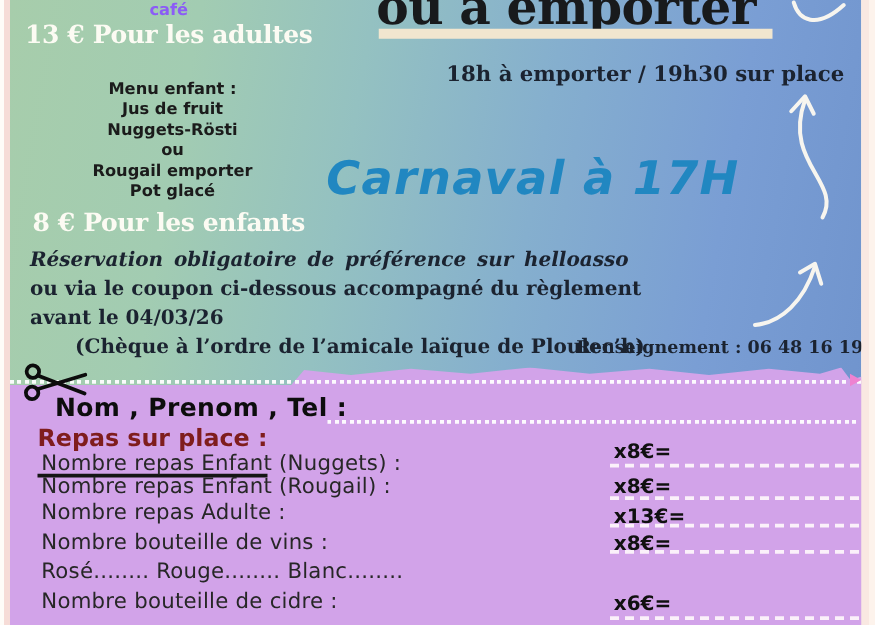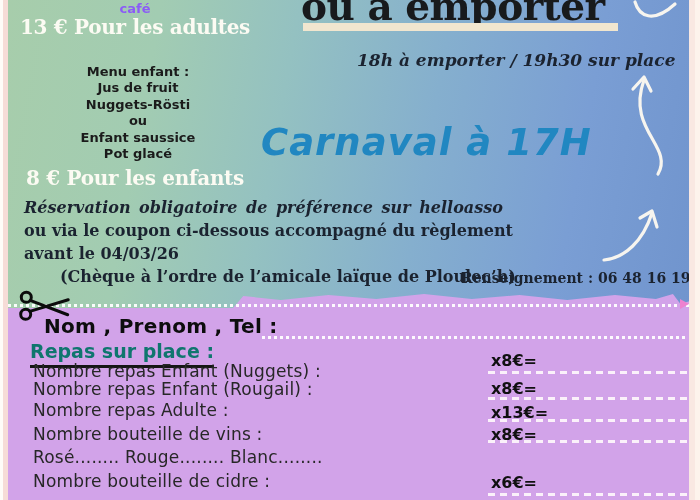--- a/index.html
+++ b/index.html
@@ -21,21 +21,21 @@
   .dark{color:#1b2330;}
   .white-text{color:#fcfbf3;}
 
   .cafe{left:25px; top:1px; width:220px; text-align:center; font-size:13px; font-weight:bold; color:#8b5cf6;}
   .adult-price{left:15px; top:15px; width:240px; text-align:center; font-size:20px; letter-spacing:-0.3px;}
   .child-menu{left:33px; top:64px; width:210px; text-align:center; font-size:13px; font-weight:bold; color:#1b1b1b; line-height:16.4px;}
   .child-price{left:15px; top:166px; width:240px; text-align:center; font-size:20px; letter-spacing:-0.3px;}
 
   .main-title{left:301px; top:-17px; font-size:39px; color:#181a1c; letter-spacing:-0.5px; white-space:nowrap;}
   .title-bar{left:303px; top:23px; width:315px; height:8px; background:#f1e6cf;}
-  .schedule{left:357px; top:50px; font-size:17px; white-space:nowrap;font-style:italic;}
+  .schedule{left:357px; top:50px; font-size:17px; white-space:nowrap;}
   .carnaval{left:261px; top:121px; font-size:37px; font-weight:bold; font-style:italic; color:#2187c1; letter-spacing:1px; white-space:nowrap;}
 
   .reservation{left:24px; top:196px; font-size:16px; line-height:23px;}
   .reservation .line-0{word-spacing:3px;font-style:italic;}
   .reservation .line-3{padding-left:4px;margin-left:32px;}
   .contact{left:461px; top:270px; font-size:14px; white-space:nowrap;}
 
   .arrow-svg{overflow:visible;}
   .arrow-svg path{fill:none; stroke:#f7f5ef; stroke-width:3.2; stroke-linecap:round; stroke-linejoin:round;}
 
@@ -47,42 +47,42 @@
     background:repeating-linear-gradient(90deg,#ffffff 0 3px,transparent 3px 6px); opacity:.95;}
   .tear-mark{left:680px; top:299px; width:0; height:0;
     border-top:5px solid transparent; border-bottom:5px solid transparent; border-left:9px solid #ee82d0;}
 
   .scissors-svg circle{fill:none; stroke:#0c0c0c; stroke-width:3;}
   .scissors-svg line{stroke:#0c0c0c; stroke-width:3; stroke-linecap:round;}
 
   .name-line{left:44px; top:314px; font-size:20px; font-weight:800; color:#0d0d0d; letter-spacing:.3px; white-space:nowrap;}
   .name-fill{left:262px; top:336px; width:426px; height:3px;
     background:repeating-linear-gradient(90deg,#ffffff 0 3px,transparent 3px 6px); opacity:.95;}
-  .section-title{left:30px; top:340px; font-size:19px; font-weight:bold; color:#0f766e;
-    border-bottom:3px solid #151515; padding-bottom:3px; white-space:nowrap;}
+  .section-title{left:30px; top:340px; font-size:19px; font-weight:bold; color:#7f1d1d;
+    border-bottom:3px solid #151515; padding-bottom:17px; white-space:nowrap;}
   .row-label{left:33px; font-size:17px; color:#272727; letter-spacing:.2px; white-space:nowrap;}
   .row-price{left:491px; font-size:16px; font-weight:bold; color:#101010; white-space:nowrap;}
   .price-fill{left:488px; width:202px; height:2.5px;
     background:repeating-linear-gradient(90deg,#fdf5fb 0 7px,transparent 7px 12px); opacity:.95;}
 </style>
 </head>
 <body>
 
 <div class="flyer">
   <div class="canvas"></div>
 
   <div class="abs cafe">café</div>
   <div class="abs adult-price serif white-text">13 € Pour les adultes</div>
 
   <div class="abs child-menu">
     <div>Menu enfant :</div>
     <div>Jus de fruit</div>
     <div>Nuggets-Rösti</div>
     <div>ou</div>
-    <div>Enfant saussice</div>
+    <div>Rougail emporter</div>
     <div>Pot glacé</div>
   </div>
   <div class="abs child-price serif white-text">8 € Pour les enfants</div>
 
   <div class="abs main-title serif">ou à emporter</div>
   <div class="abs title-bar"></div>
   <div class="abs schedule serif dark">18h à emporter / 19h30 sur place</div>
   <div class="abs carnaval">Carnaval à 17H</div>
 
   <svg class="abs arrow-svg" style="left:633px;top:0;" width="46" height="26" viewBox="0 0 46 26">

